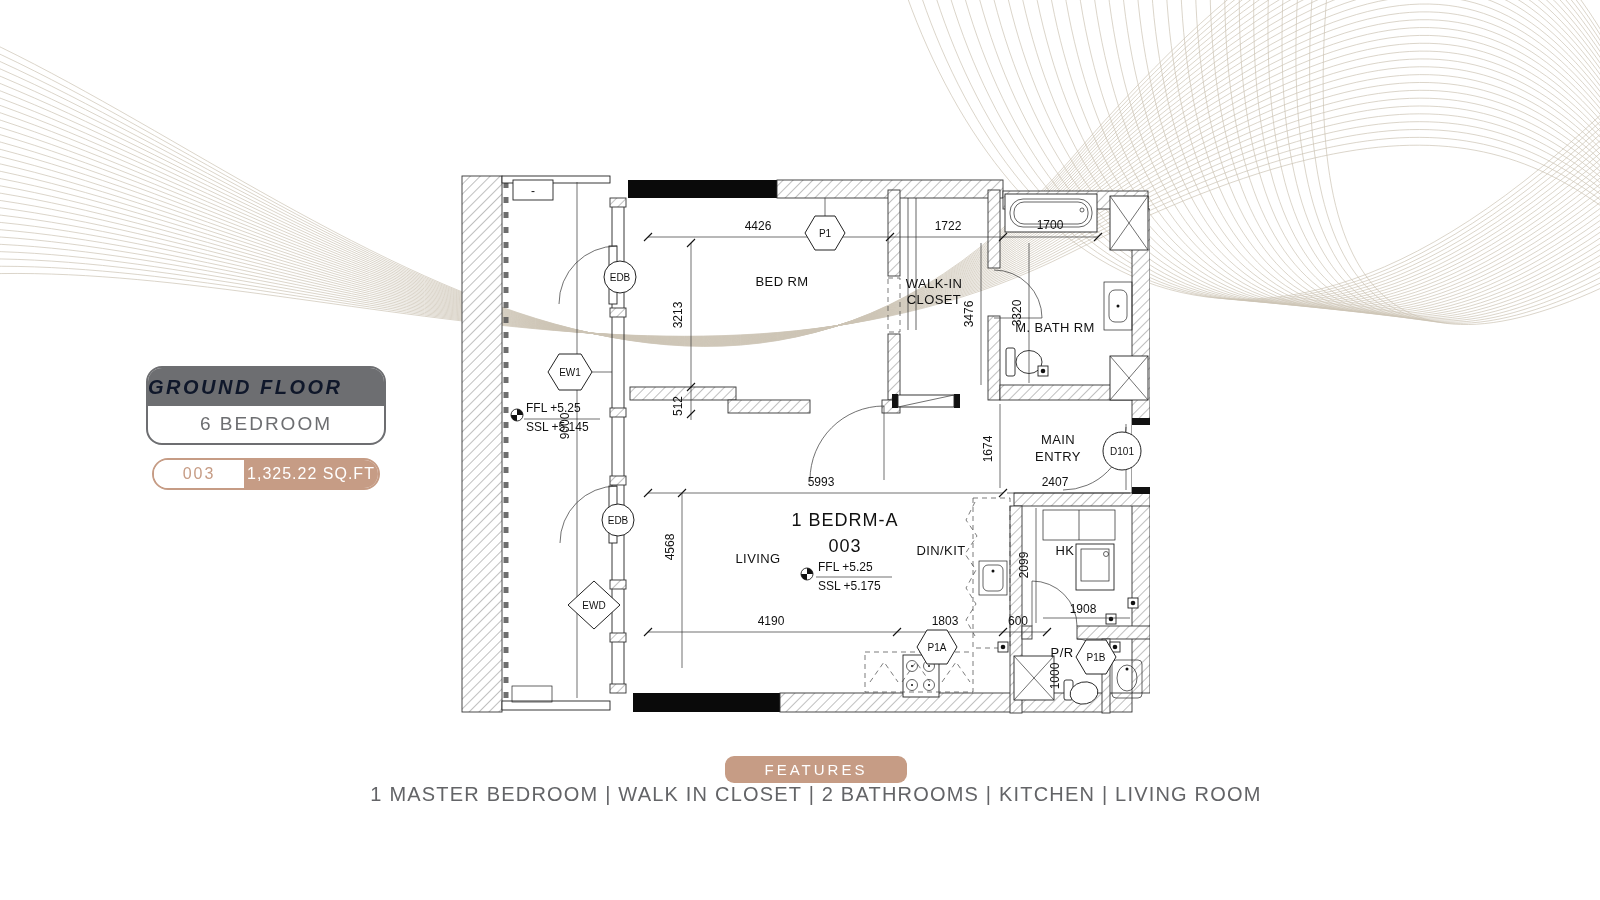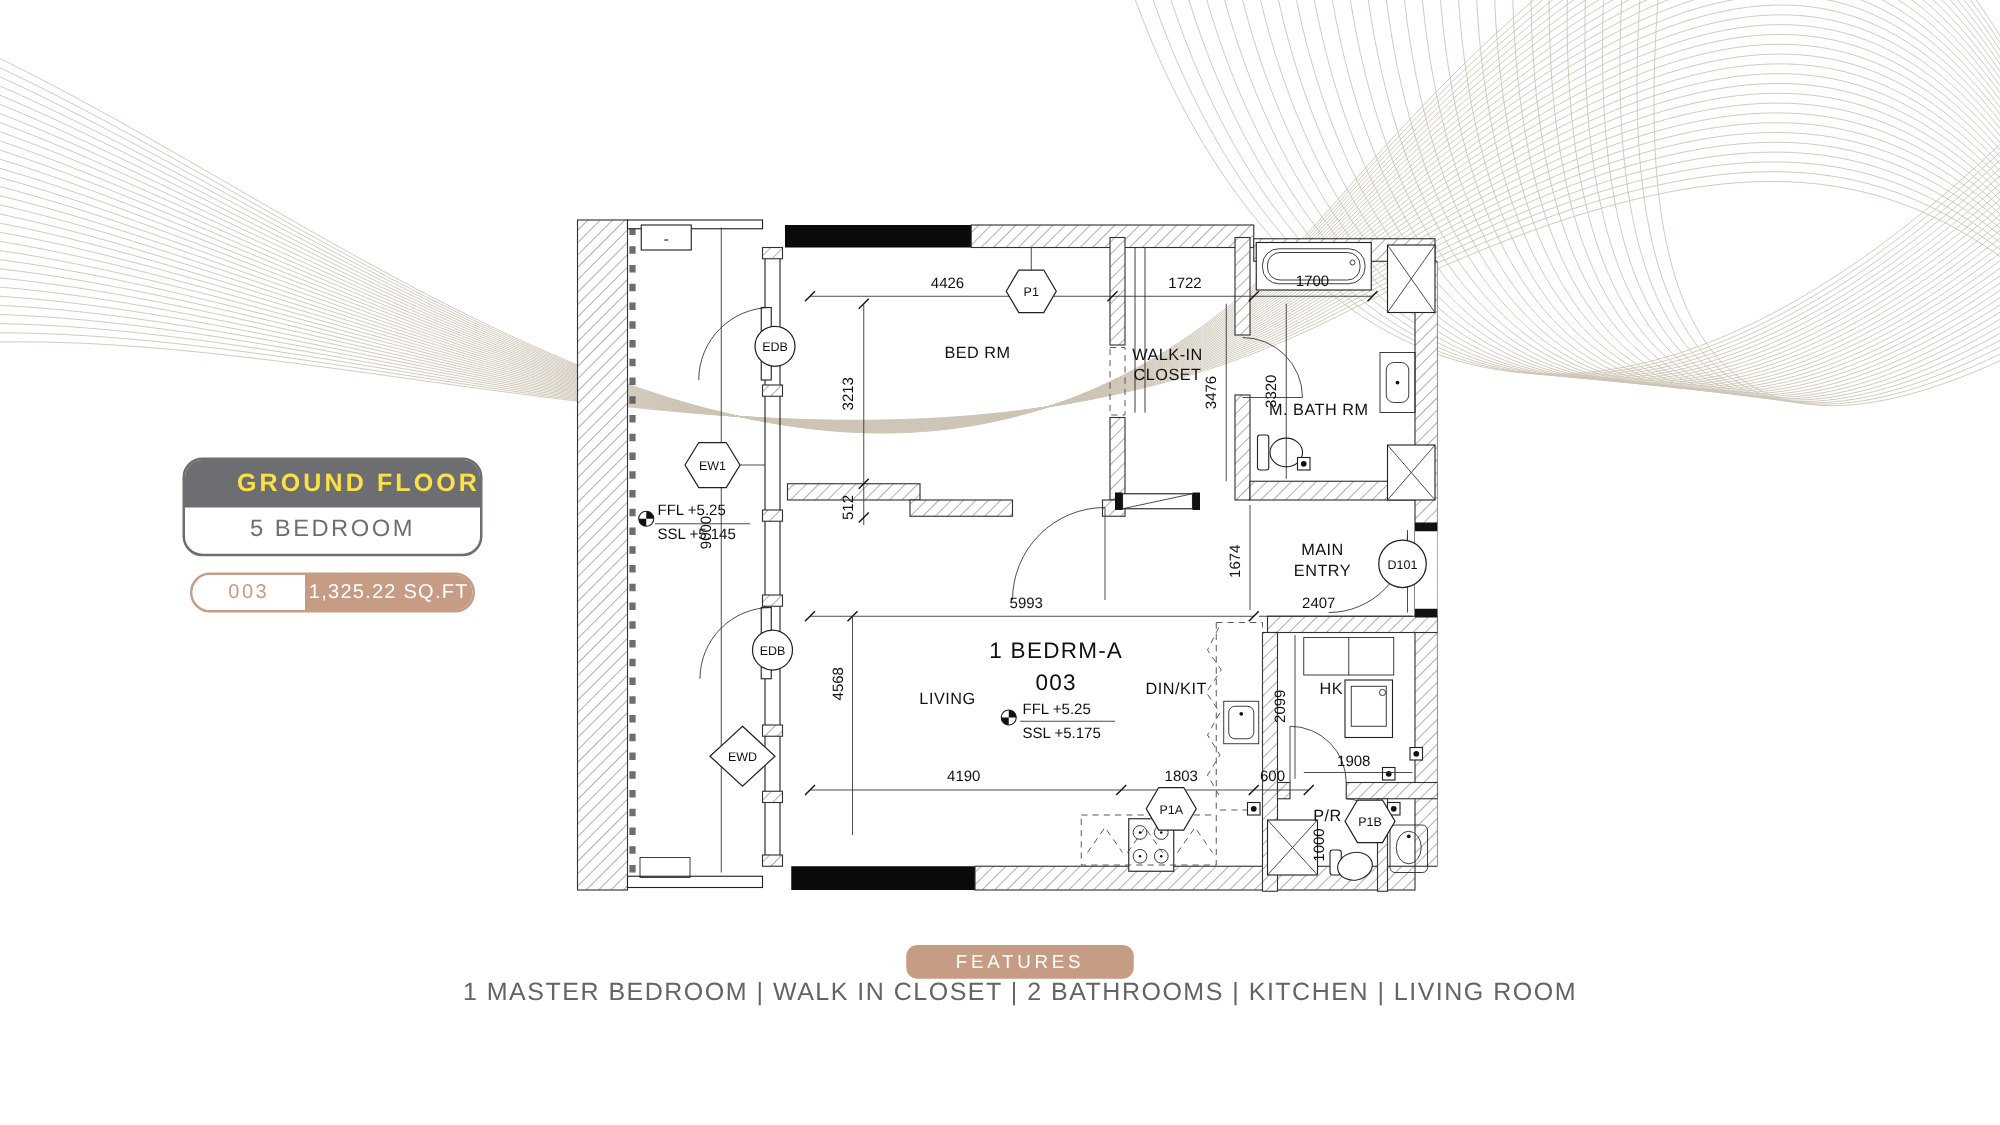--- a/index.html
+++ b/index.html
@@ -6,21 +6,21 @@
   body{
     width:1600px;height:900px;position:relative;overflow:hidden;background:#ffffff;
     font-family:"Liberation Sans", sans-serif;
   }
   #waves{position:absolute;left:0;top:0;pointer-events:none;}
   #waves path{fill:none;stroke:#cdc4b5;stroke-width:0.8;opacity:0.9;}
 
   
   .panel{position:absolute;left:146px;top:366px;width:240px;}
   .panel-card{border:2px solid #6d6e71;border-radius:16px;overflow:hidden;background:#fff;}
-  .panel-top{background:#6d6e71;color:#fde047;text-align:right;padding:8px 0 7px;font-size:20px;letter-spacing:2.5px;font-weight:600;}
+  .panel-top{background:#6d6e71;color:#0f172a;text-align:left;padding:8px 0 7px;font-size:20px;letter-spacing:2.5px;font-weight:600;font-style:italic;}
   .panel-bottom{color:#6d6e71;text-align:center;padding:7px 0 8px;font-size:19px;letter-spacing:2px;}
   .pill{margin:13px 6px 0 6px;display:flex;border:2px solid #c69c85;border-radius:18px;overflow:hidden;height:28px;background:#fff;}
   .pill-left{flex:0 0 90px;background:#fff;color:#c69c85;display:flex;align-items:center;justify-content:center;font-size:16px;letter-spacing:2px;}
   .pill-right{flex:1;background:#c69c85;color:#fff;display:flex;align-items:center;justify-content:center;font-size:16px;letter-spacing:1px;}
 
   
   .plan-wrap{position:absolute;left:458px;top:168px;width:692px;height:546px;}
   .plan-wrap svg{display:block;}
   text{fill:#111;}
   .lbl{font-size:13px;letter-spacing:.4px;}
@@ -141,21 +141,21 @@
     <path d="M 1270 -40 C 1250 300, 1375 420, 1660 230"></path>
     <path d="M 1285 -40 C 1261 303, 1381 416, 1660 237"></path>
     <path d="M 1300 -40 C 1272 306, 1387 412, 1660 244"></path>
     <path d="M 1315 -40 C 1283 309, 1393 408, 1660 251"></path>
     <path d="M 1330 -40 C 1294 312, 1399 404, 1660 258"></path>
   </svg>
 
 <div class="panel">
   <div class="panel-card">
     <div class="panel-top">GROUND FLOOR</div>
-    <div class="panel-bottom">5 BEDROOM</div>
+    <div class="panel-bottom">6 BEDROOM</div>
   </div>
   <div class="pill">
     <div class="pill-left">003</div>
     <div class="pill-right">1,325.22 SQ.FT</div>
   </div>
 </div>
 
 <div class="plan-wrap">
 <svg width="692" height="546" viewBox="0 0 692 546">
   <defs>

